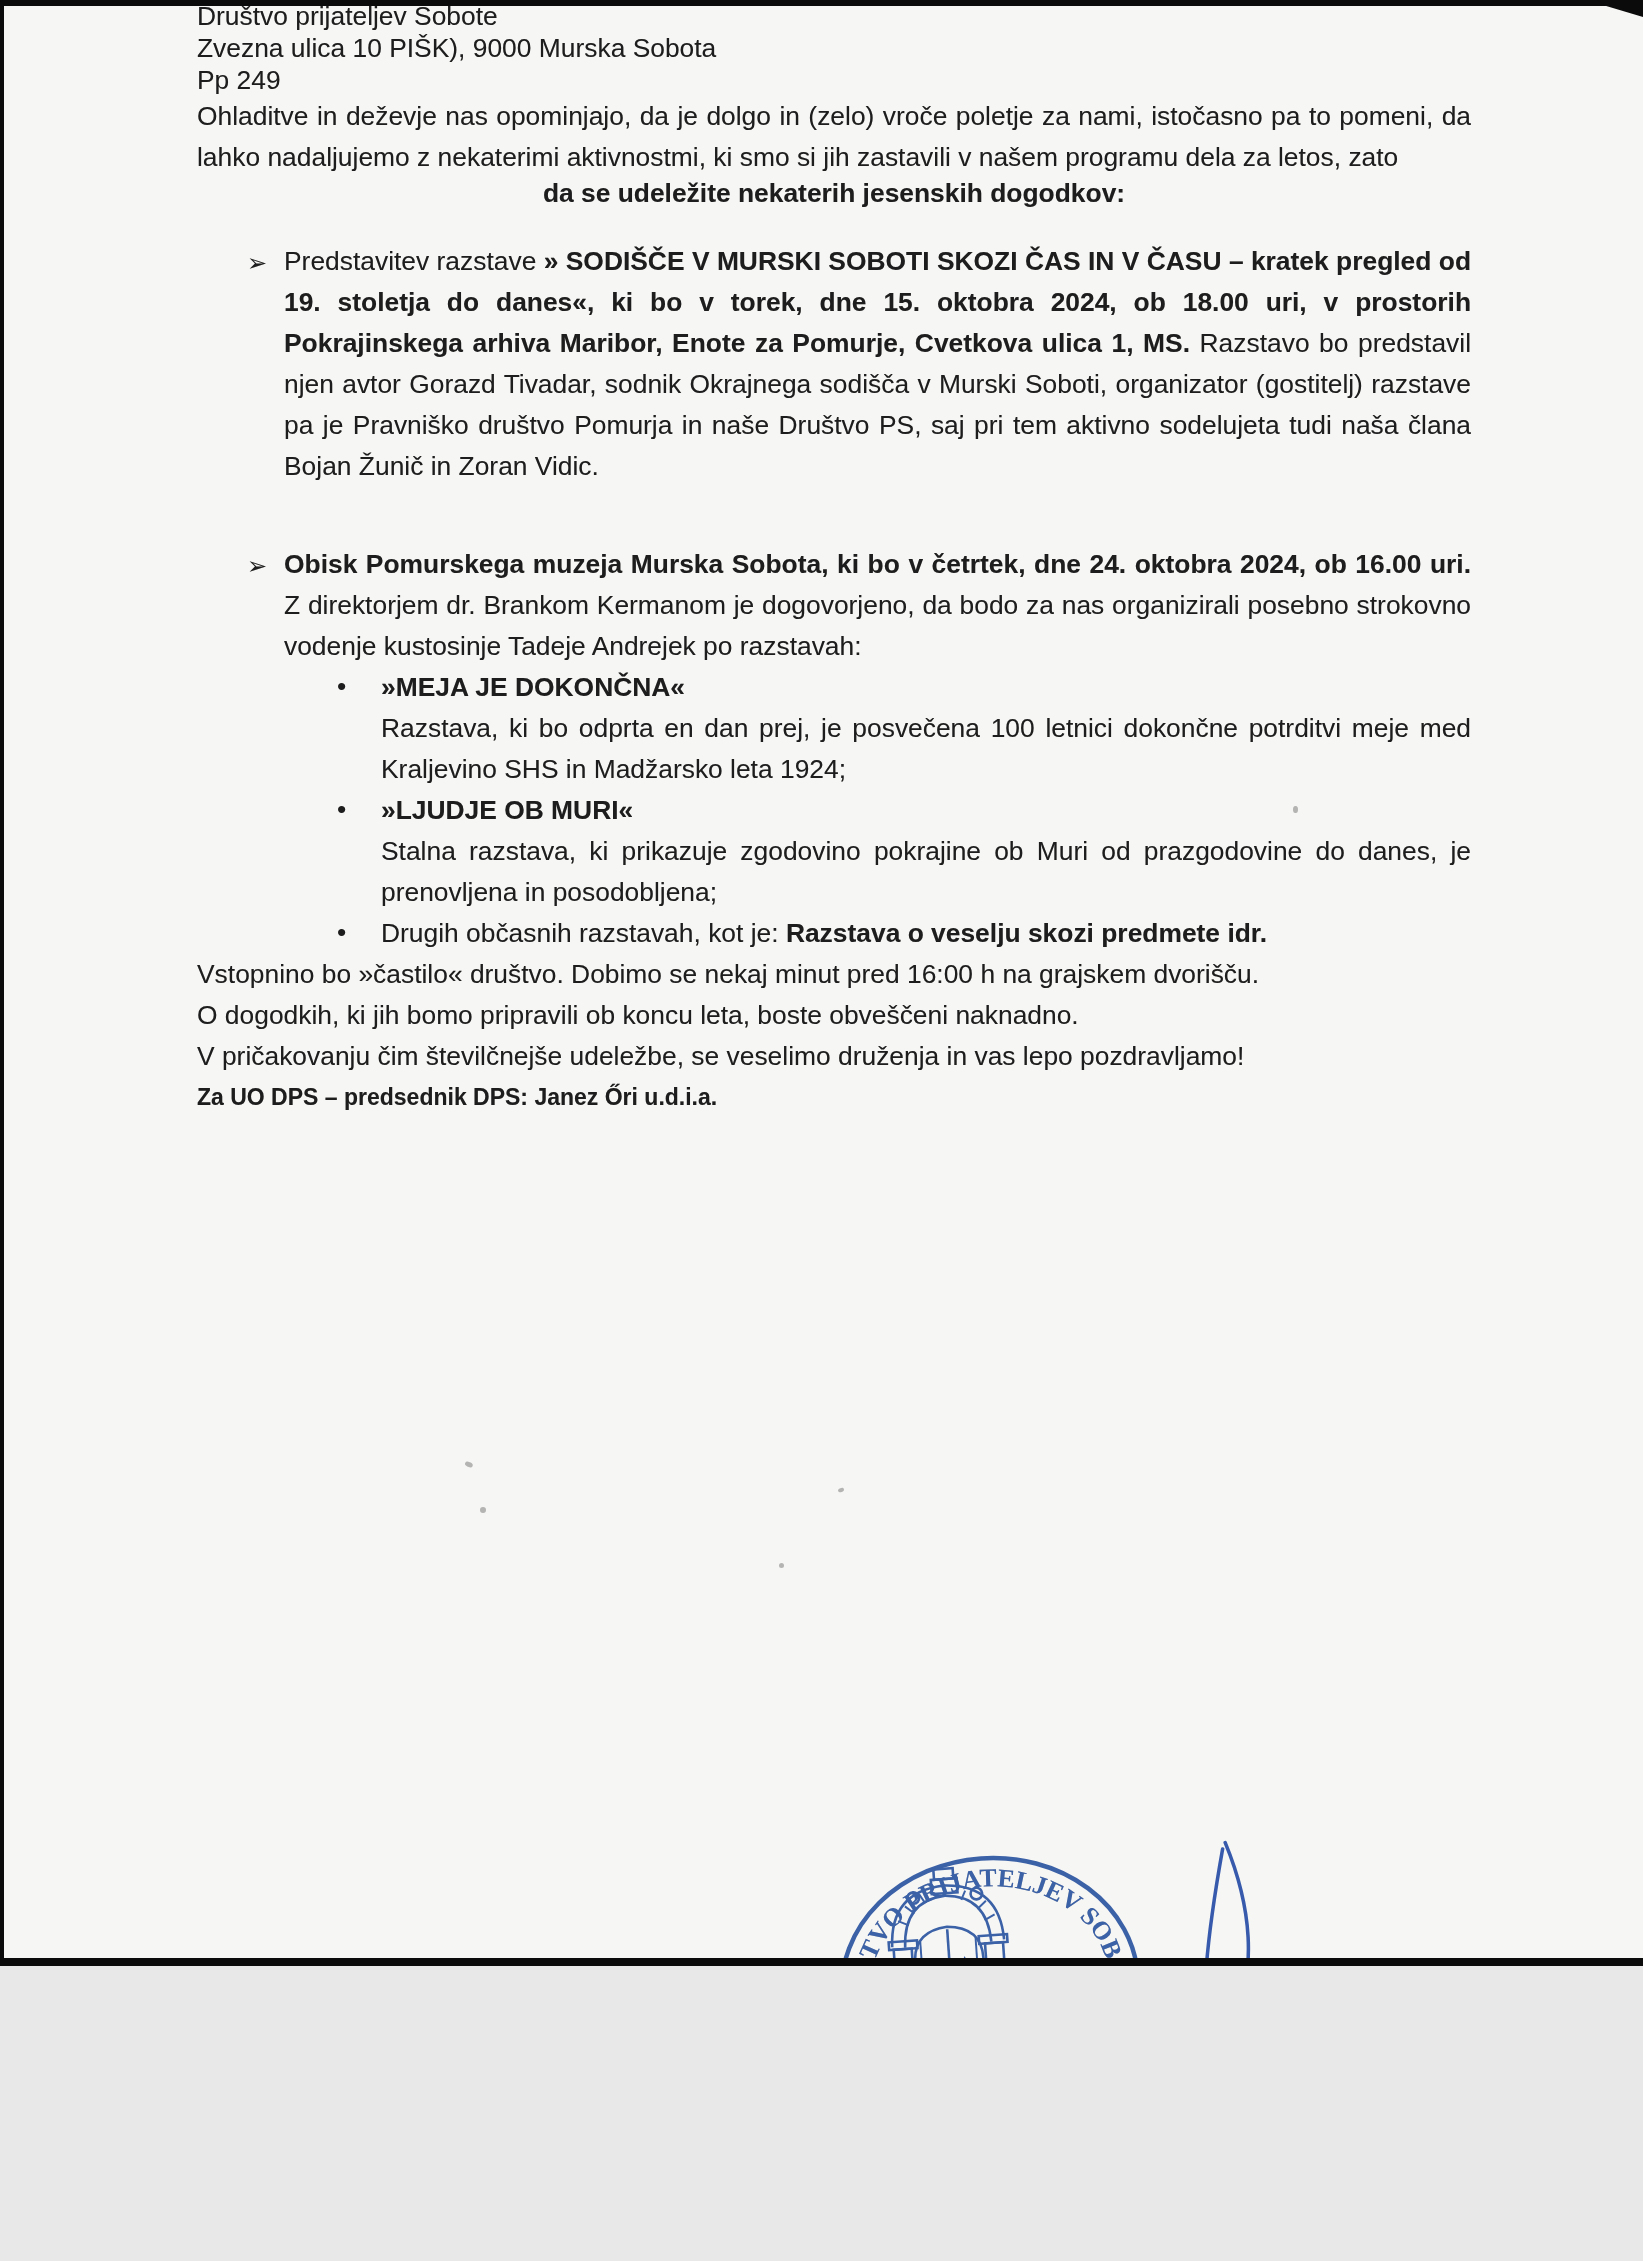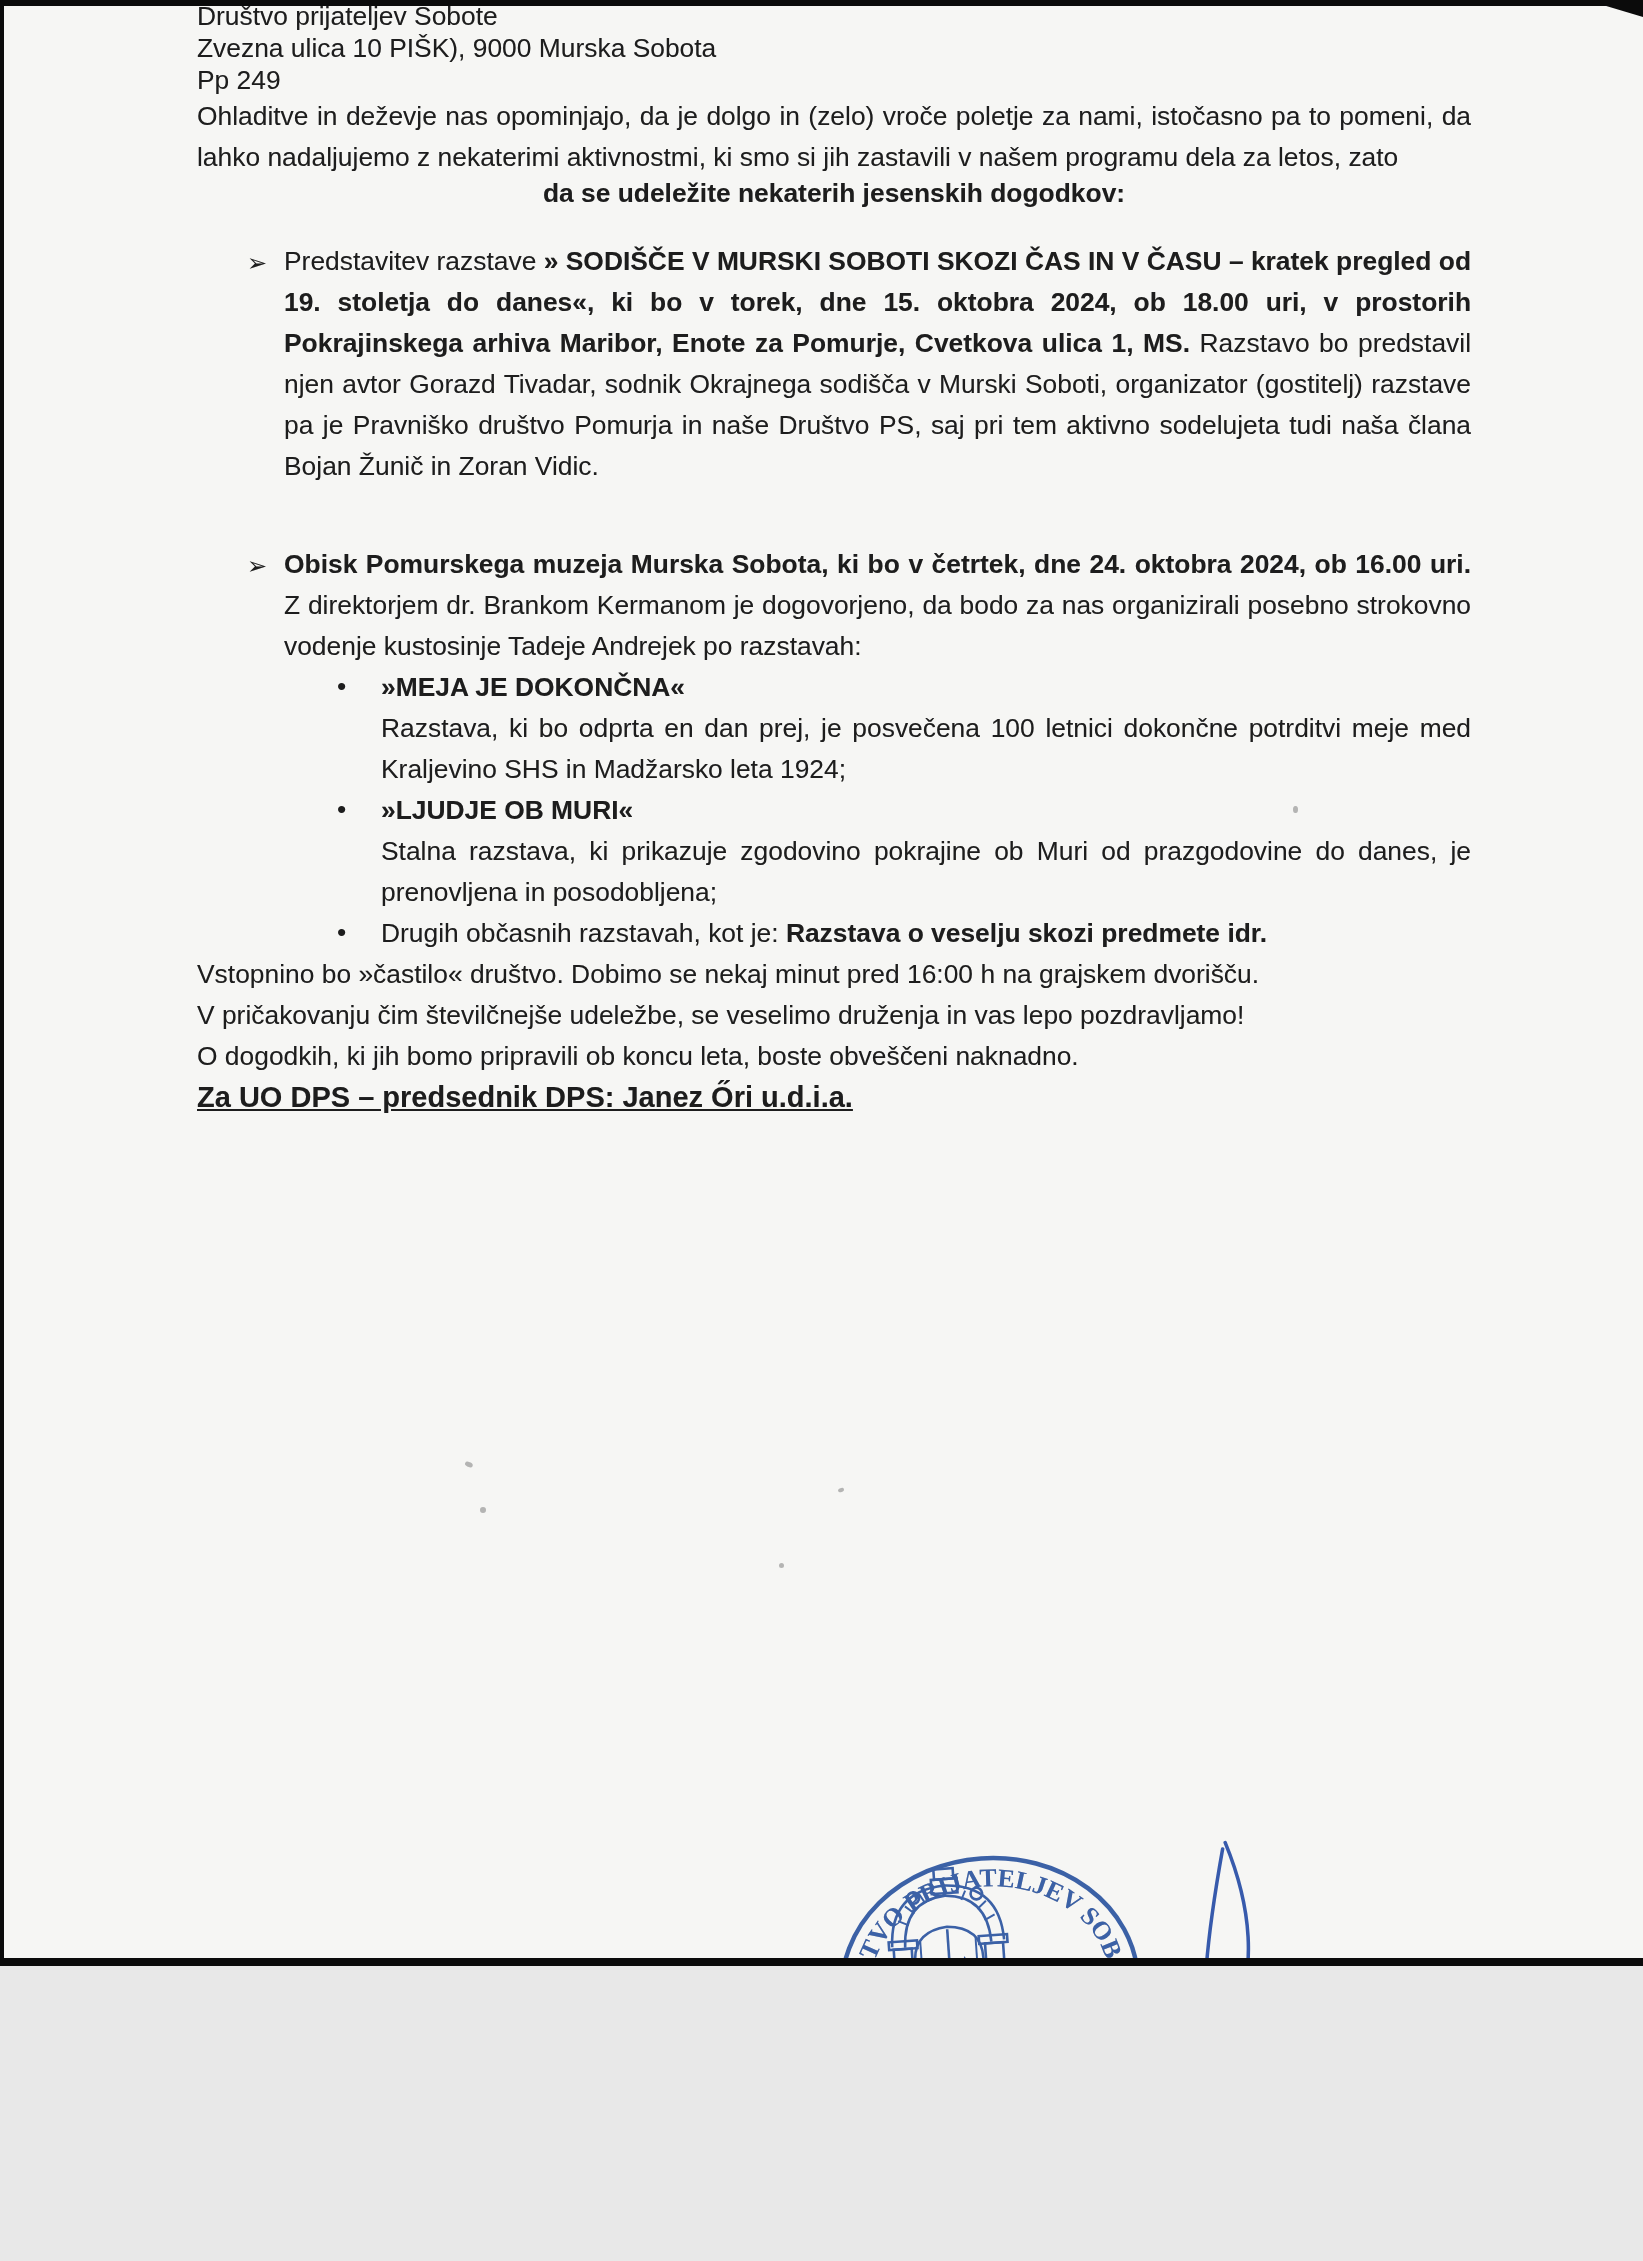--- a/index.html
+++ b/index.html
@@ -58,24 +58,23 @@
     font-size:26.4px; line-height:41px;
   }
 
   .close1 { margin-top:34px; }
   .close2 { margin-top:23px; }
   .close3 { margin-top:23px; }
 
   .sig-line {
     margin-top:83px;
     margin-left:498px;
-    font-size:29px; line-height:41px;
+    font-size:23px; line-height:41px;
     font-weight:700;
     position:relative;
-    text-decoration:underline;
   }
 
   .stamp-sig {
     position:absolute; left:806px; top:1831px;
     width:645px; height:361px;
     mix-blend-mode:multiply;
   }
   .stamp-text { font-family:"Liberation Serif", serif; font-weight:700; }
 
   
@@ -132,22 +131,22 @@
           </li>
           <li class="sub body-text just">
             <span class="smarker">•</span>
             <span>Drugih občasnih razstavah, kot je: </span><b>Razstava o veselju skozi predmete idr.</b>
           </li>
         </ul>
       </li>
     </ul>
 
     <p class="body-text close1">Vstopnino bo »častilo« društvo. Dobimo se nekaj minut pred 16:00 h na grajskem dvorišču.</p>
+    <p class="body-text close2">O dogodkih, ki jih bomo pripravili ob koncu leta, boste obveščeni naknadno.</p>
     <p class="body-text close3">V pričakovanju čim številčnejše udeležbe, se veselimo druženja in vas lepo pozdravljamo!</p>
-    <p class="body-text close2">O dogodkih, ki jih bomo pripravili ob koncu leta, boste obveščeni naknadno.</p>
 
     <p class="sig-line">Za UO DPS – predsednik DPS: Janez Őri u.d.i.a.</p>
   </div>
 
   <svg class="stamp-sig" viewBox="0 0 1000 560">
     <g transform="rotate(-4 285 240)" stroke="#2d57a8" fill="none" opacity="0.92">
       <ellipse cx="285" cy="240" rx="230" ry="198" stroke-width="7"></ellipse>
 
       <defs>
         <path id="arcTop" d="M 116.4 305.1 A 186 154 0 1 1 453.6 305.1"></path>

